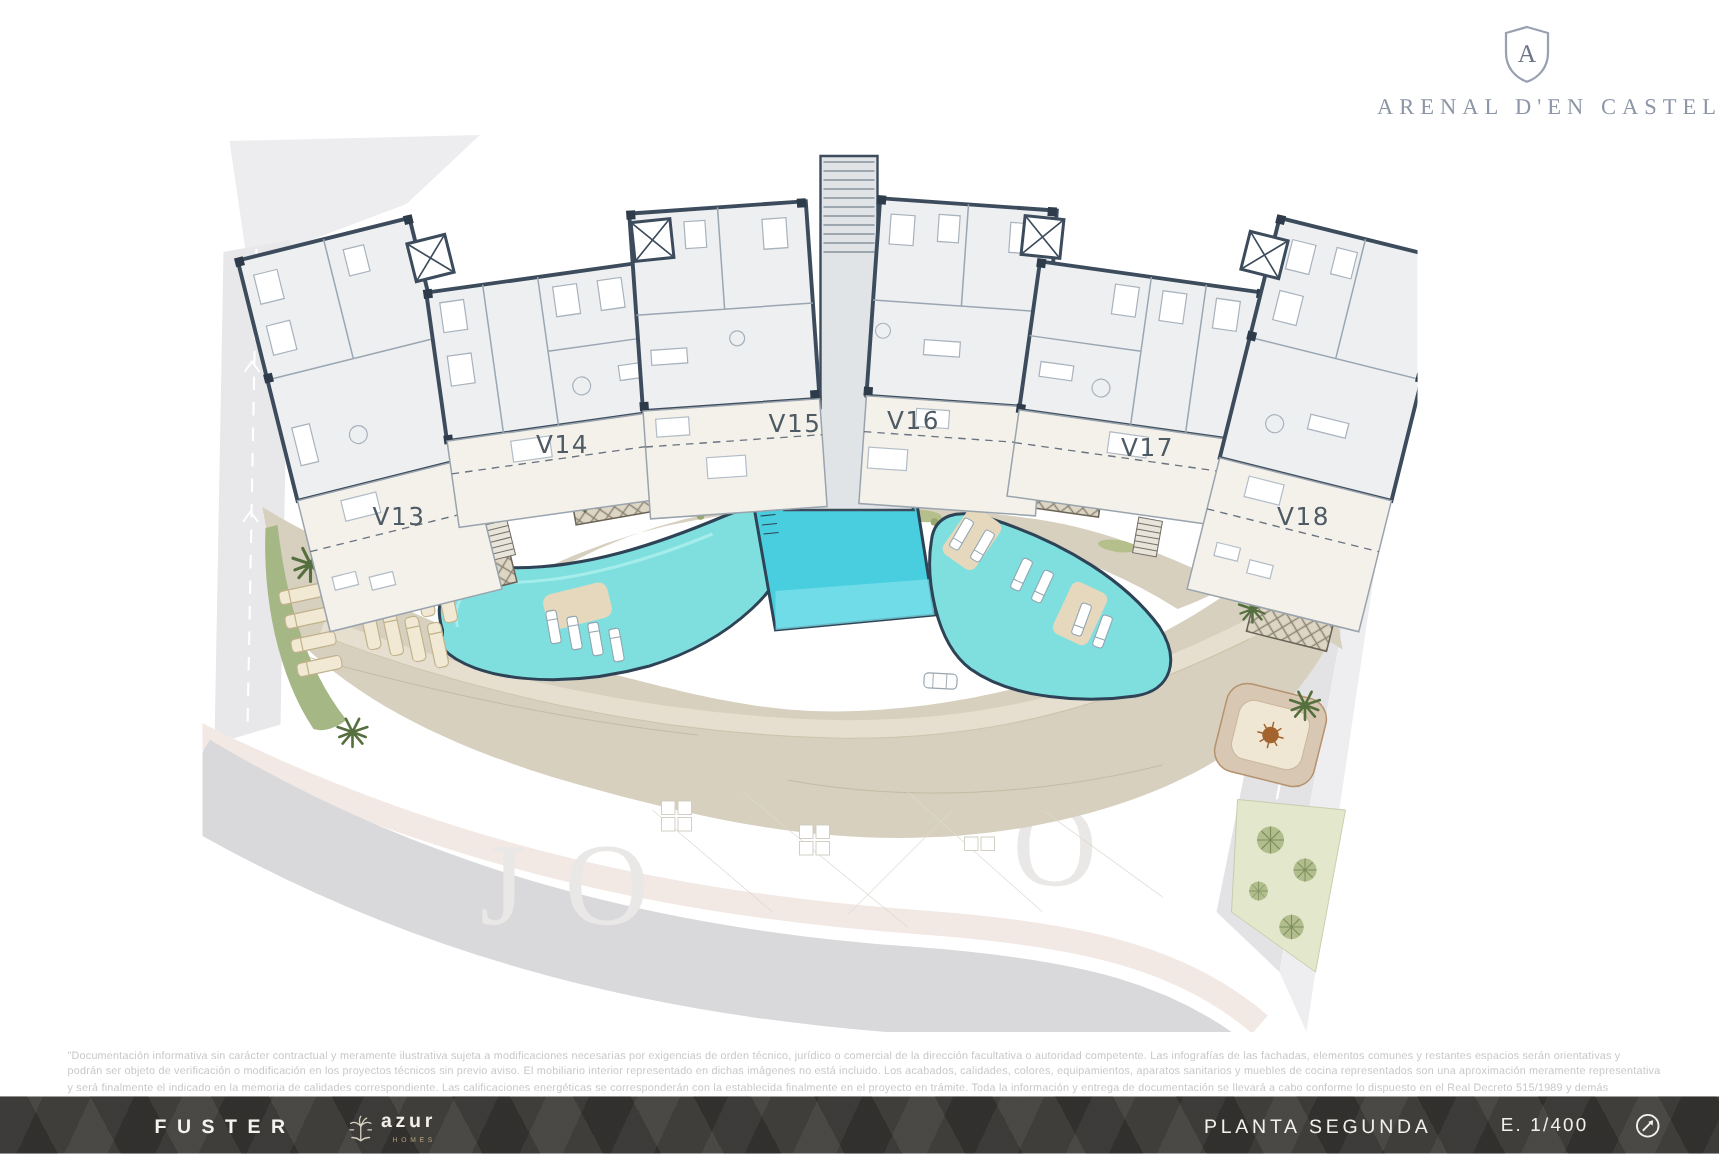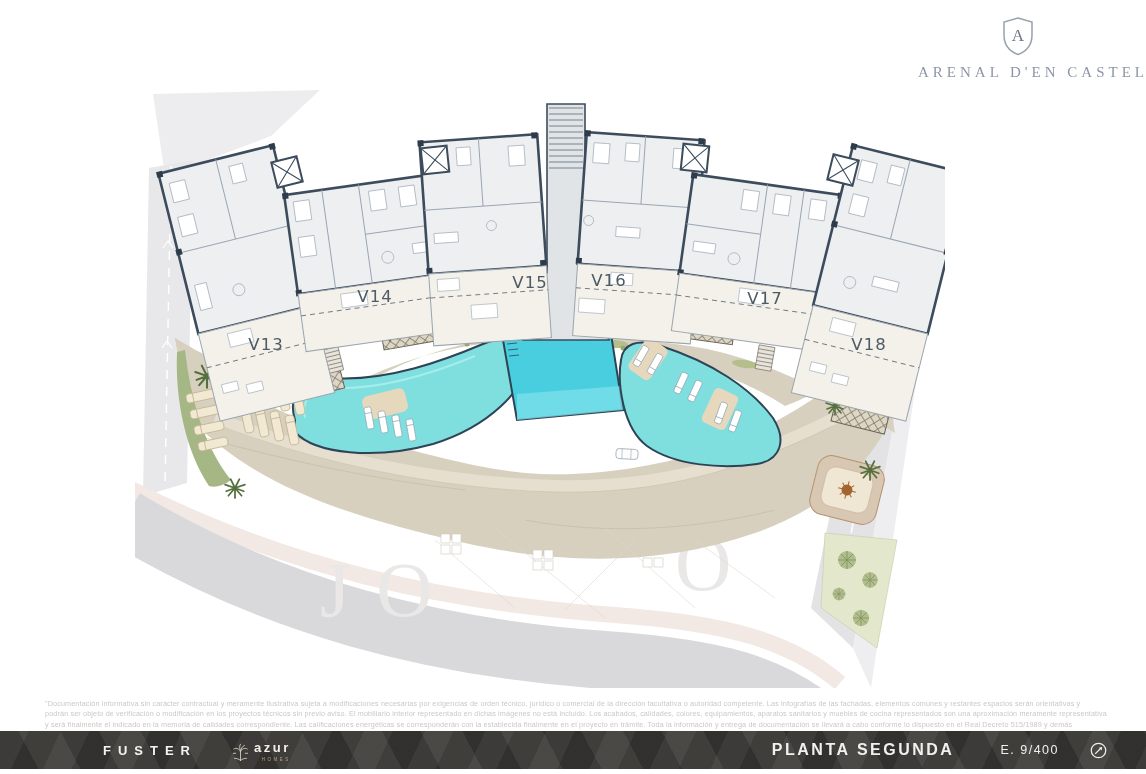--- a/index.html
+++ b/index.html
@@ -28,21 +28,21 @@
             repeating-linear-gradient(115deg, rgba(255,255,255,.055) 0 26px, rgba(255,255,255,0) 26px 55px),
             repeating-linear-gradient(62deg, rgba(0,0,0,.22) 0 34px, rgba(0,0,0,0) 34px 71px);
           display:flex;align-items:center;justify-content:space-between;
           padding:0 38px 0 103px;box-sizing:border-box;color:#f2f0ec;}
   .f-left{display:flex;align-items:center;gap:34px;}
   .fuster{font-size:13px;font-weight:700;letter-spacing:7px;color:#f5f3ef;}
   .azur{display:flex;align-items:flex-end;gap:4px;}
   .azur-word{font-size:13px;font-weight:600;letter-spacing:2.5px;color:#f2efe8;line-height:11px;}
   .homes{display:block;font-size:4.5px;letter-spacing:2.5px;color:#b2a27e;text-align:right;margin-top:1px;}
   .f-right{display:flex;align-items:center;}
-  .floor-label{font-size:16px;letter-spacing:2.5px;font-weight:bold;}
+  .floor-label{font-size:13px;letter-spacing:2.5px;}
   .scale-label{font-size:12.5px;letter-spacing:1.5px;margin-left:46px;}
   .compass{margin-left:30px;display:block;}
 </style>
 </head>
 <body>
 
 <div class="page">
 
   <div class="brand">
     <svg class="shield" width="34" height="40" viewBox="0 0 34 40">
@@ -374,21 +374,21 @@
           <path d="M3,13 H6 M18,13 H21 M12,22 C9.5,20 7,19.2 4.5,19.4 M12,22 C14.5,20 17,19.2 19.5,19.4"></path>
         </svg>
         <span class="azur-text">
           <span class="azur-word">azur</span>
           <span class="homes">HOMES</span>
         </span>
       </span>
     </div>
     <div class="f-right">
       <span class="floor-label">PLANTA SEGUNDA</span>
-      <span class="scale-label">E. 9/400</span>
+      <span class="scale-label">E. 1/400</span>
       <svg class="compass" width="19" height="19" viewBox="0 0 20 20">
         <circle cx="10" cy="10" r="7.6" fill="none" stroke="#f2f0ec" stroke-width="1.3"></circle>
         <path d="M6.5,13.5 L13.2,6.8" stroke="#f2f0ec" stroke-width="1.3" fill="none"></path>
         <path d="M13.8,6.2 L13.4,10 L10.4,7.2 Z" fill="#f2f0ec"></path>
       </svg>
     </div>
   </div>
 
 </div>
 

